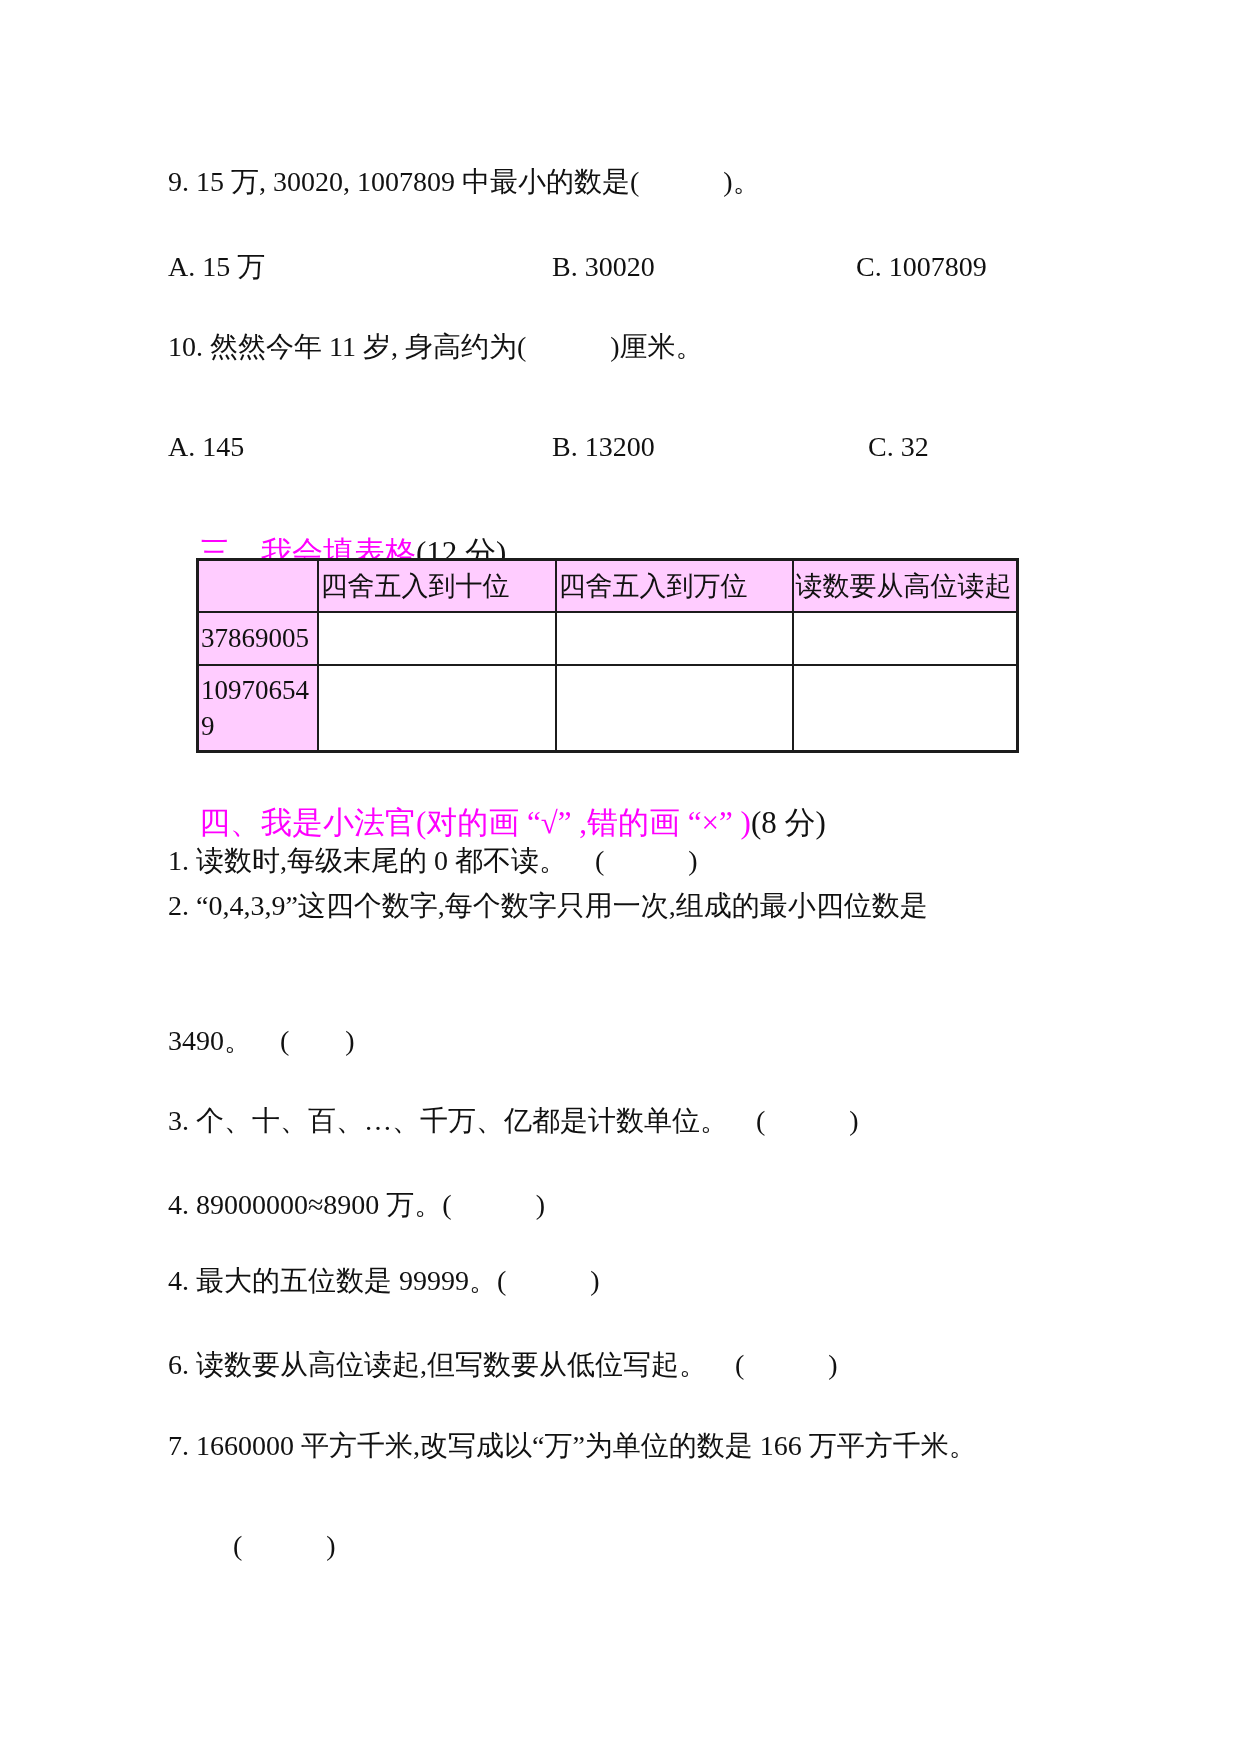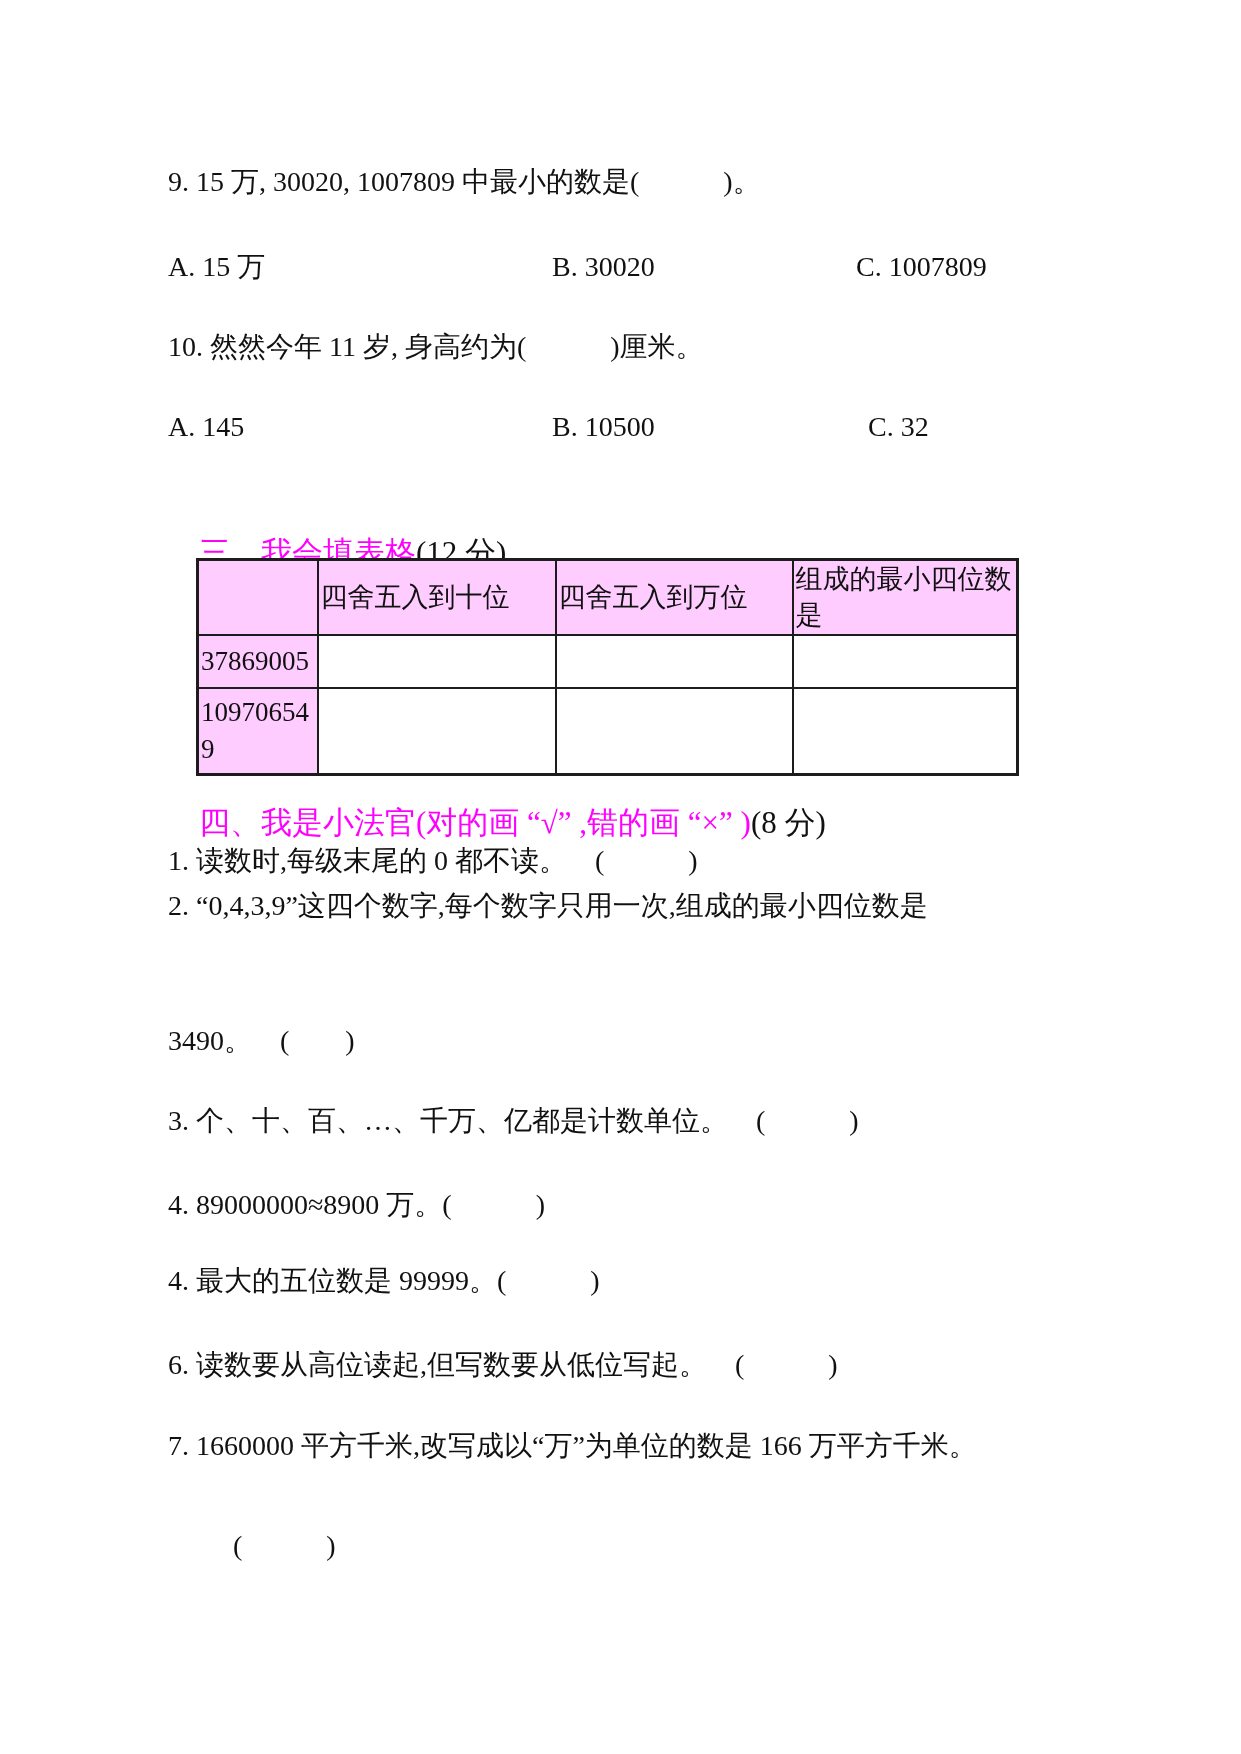--- a/index.html
+++ b/index.html
@@ -52,43 +52,43 @@
 <div class="page">
 
   <div class="line" style="top:162px">9. 15 万, 30020, 1007809 中最小的数是(　　　)。</div>
   <div class="optrow" style="top:247px">
     <span class="opt" style="left:0px">A. 15 万</span>
     <span class="opt" style="left:384px">B. 30020</span>
     <span class="opt" style="left:688px">C. 1007809</span>
   </div>
 
   <div class="line" style="top:327px">10. 然然今年 11 岁, 身高约为(　　　)厘米。</div>
-  <div class="optrow" style="top:407px">
+  <div class="optrow" style="top:427px">
     <span class="opt" style="left:0px">A. 145</span>
-    <span class="opt" style="left:384px">B. 10500</span>
+    <span class="opt" style="left:384px">B. 13200</span>
     <span class="opt" style="left:700px">C. 32</span>
   </div>
 
   <div class="line heading" style="top:490px">
     <span class="accent">三、我会填表格</span><span class="score">(12 分)</span>
   </div>
 
   <table class="round">
     <colgroup>
       <col style="width:120px">
         <col style="width:238px">
       <col style="width:237px">
         <col style="width:225px">
     </colgroup>
     <tbody>
       <tr>
         <td class="hdr"></td>
         <td class="hdr">四舍五入到十位</td>
         <td class="hdr">四舍五入到万位</td>
-        <td class="hdr">组成的最小四位数是</td>
+        <td class="hdr">读数要从高位读起</td>
       </tr>
       <tr class="r1">
         <td class="numcell">37869005</td>
         <td class="blank"></td>
         <td class="blank"></td>
         <td class="blank"></td>
       </tr>
       <tr class="r2">
         <td class="numcell">109706549</td>
         <td class="blank"></td>

